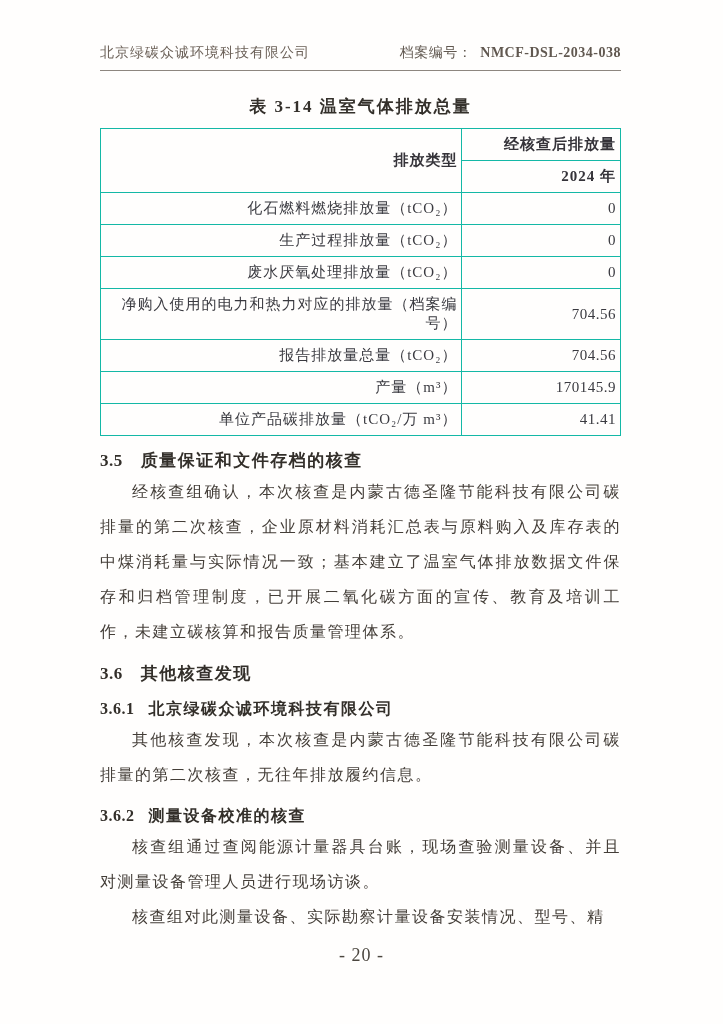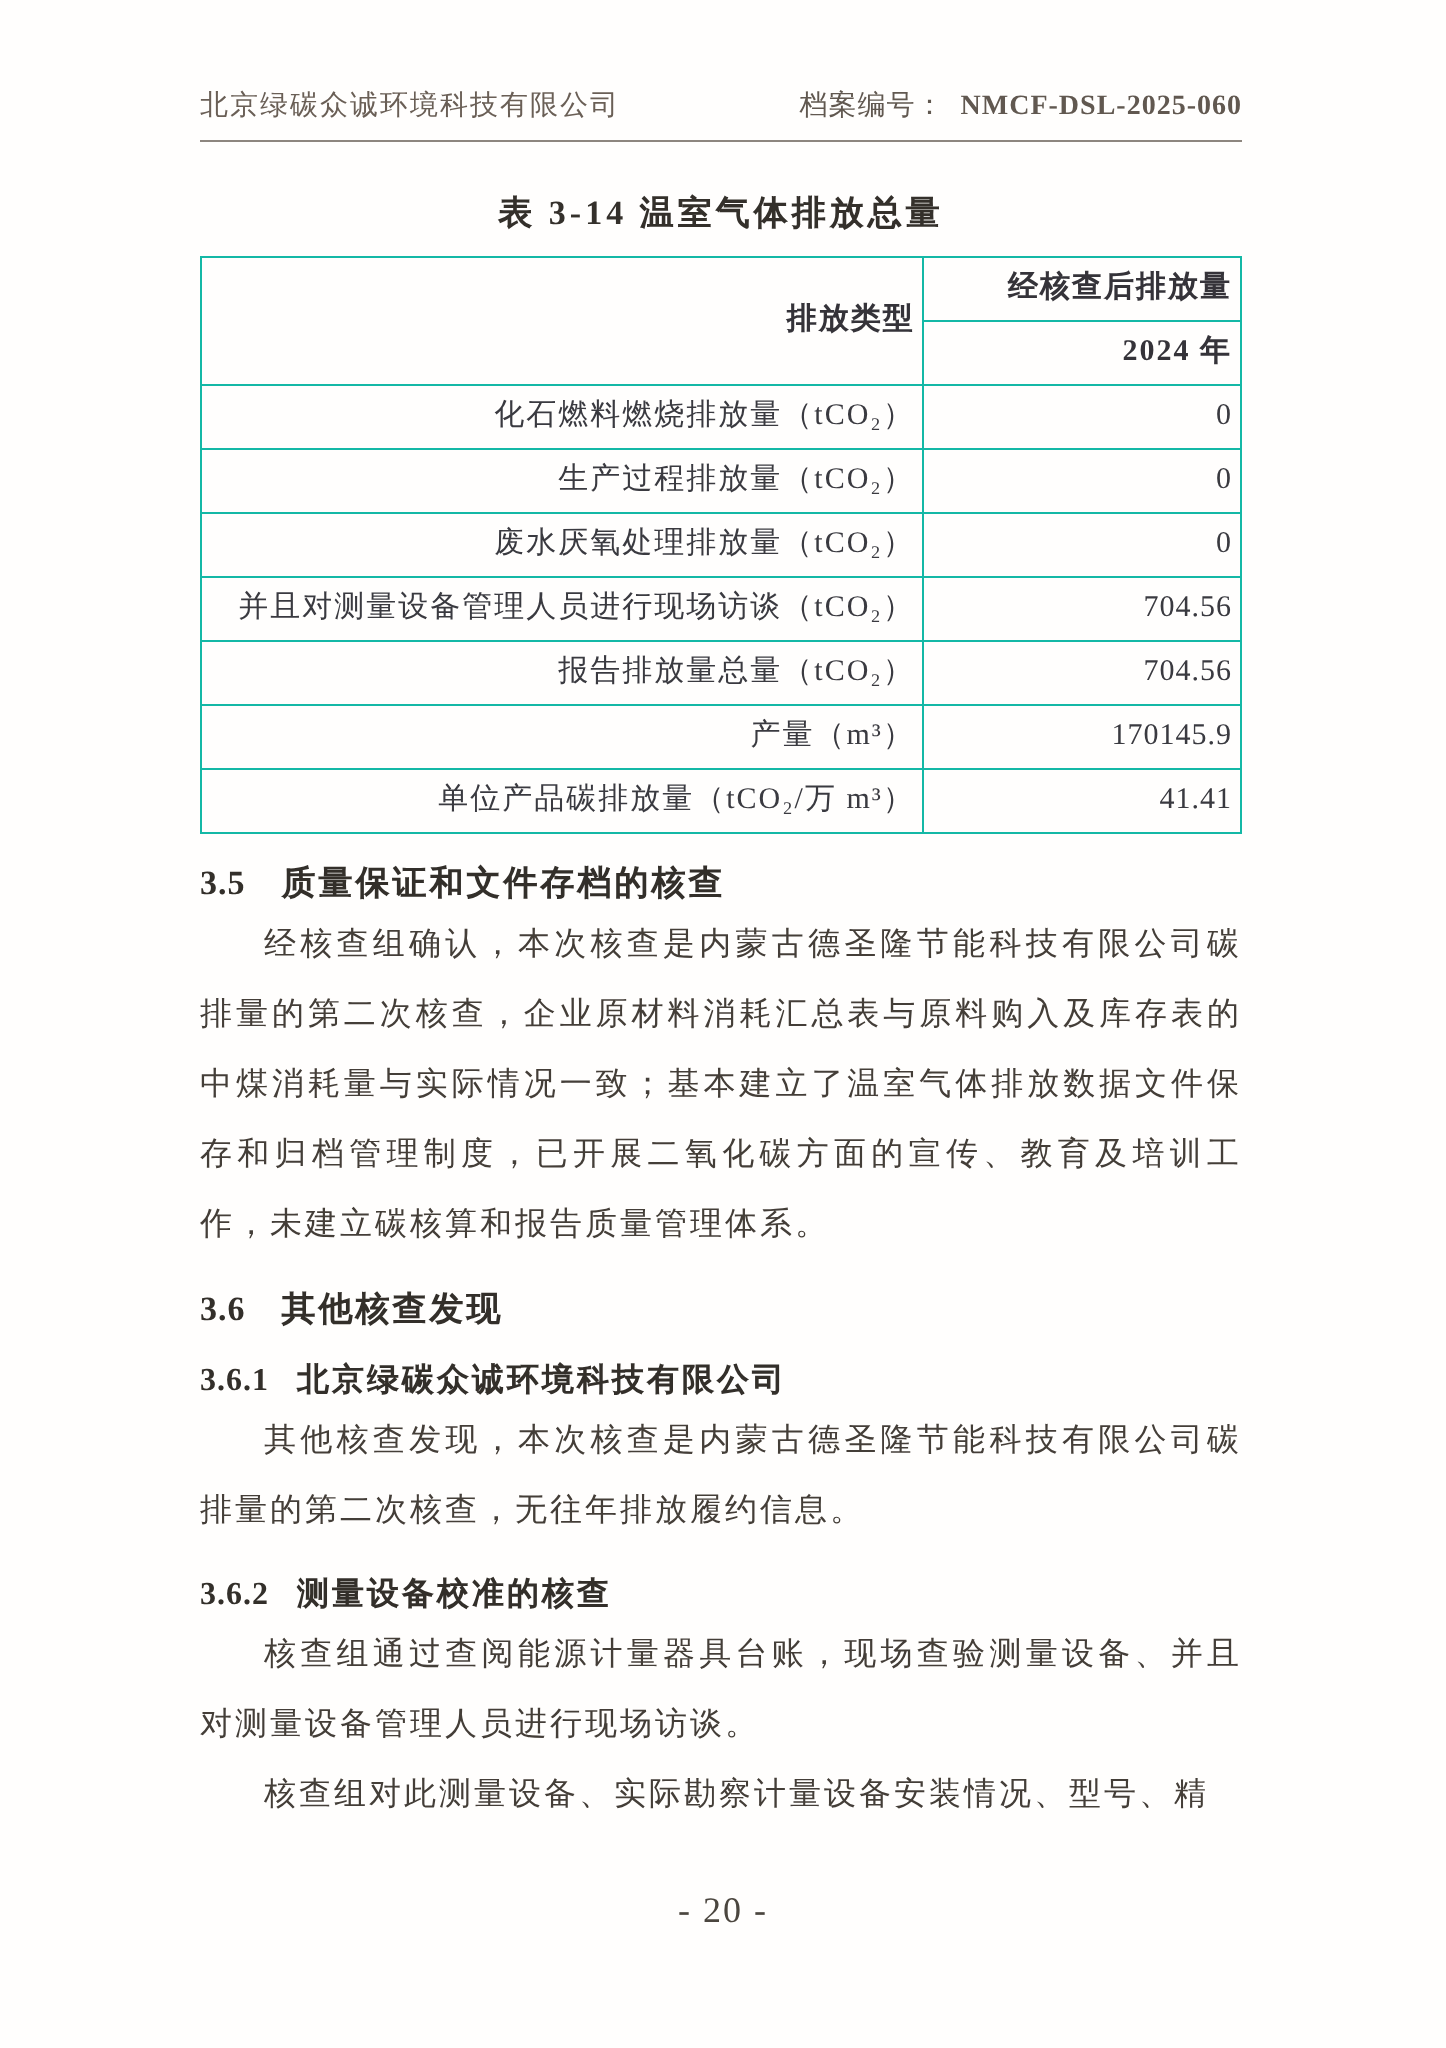--- a/index.html
+++ b/index.html
@@ -122,21 +122,21 @@
     letter-spacing: 1px;
   }
 </style>
 </head>
 <body>
 
 <div class="page">
 
   <div class="doc-header">
     <span class="company">北京绿碳众诚环境科技有限公司</span>
-    <span class="archive"><span>档案编号：</span><span class="num">NMCF-DSL-2025-060</span></span>
+    <span class="archive"><span>档案编号：</span><span class="num">NMCF-DSL-2034-038</span></span>
   </div>
 
   <div class="table-title">表 3-14 温室气体排放总量</div>
 
   <table class="emissions">
     <colgroup>
         <col class="c1">
         <col class="c2">
       </colgroup>
     <tbody>
@@ -153,21 +153,21 @@
       </tr>
       <tr>
         <td>生产过程排放量（tCO₂）</td>
         <td class="val">0</td>
       </tr>
       <tr>
         <td>废水厌氧处理排放量（tCO₂）</td>
         <td class="val">0</td>
       </tr>
       <tr>
-        <td>并且对测量设备管理人员进行现场访谈（tCO₂）</td>
+        <td>净购入使用的电力和热力对应的排放量（档案编号）</td>
         <td class="val">704.56</td>
       </tr>
       <tr>
         <td>报告排放量总量（tCO₂）</td>
         <td class="val">704.56</td>
       </tr>
       <tr>
         <td>产量（m³）</td>
         <td class="val">170145.9</td>
       </tr>

